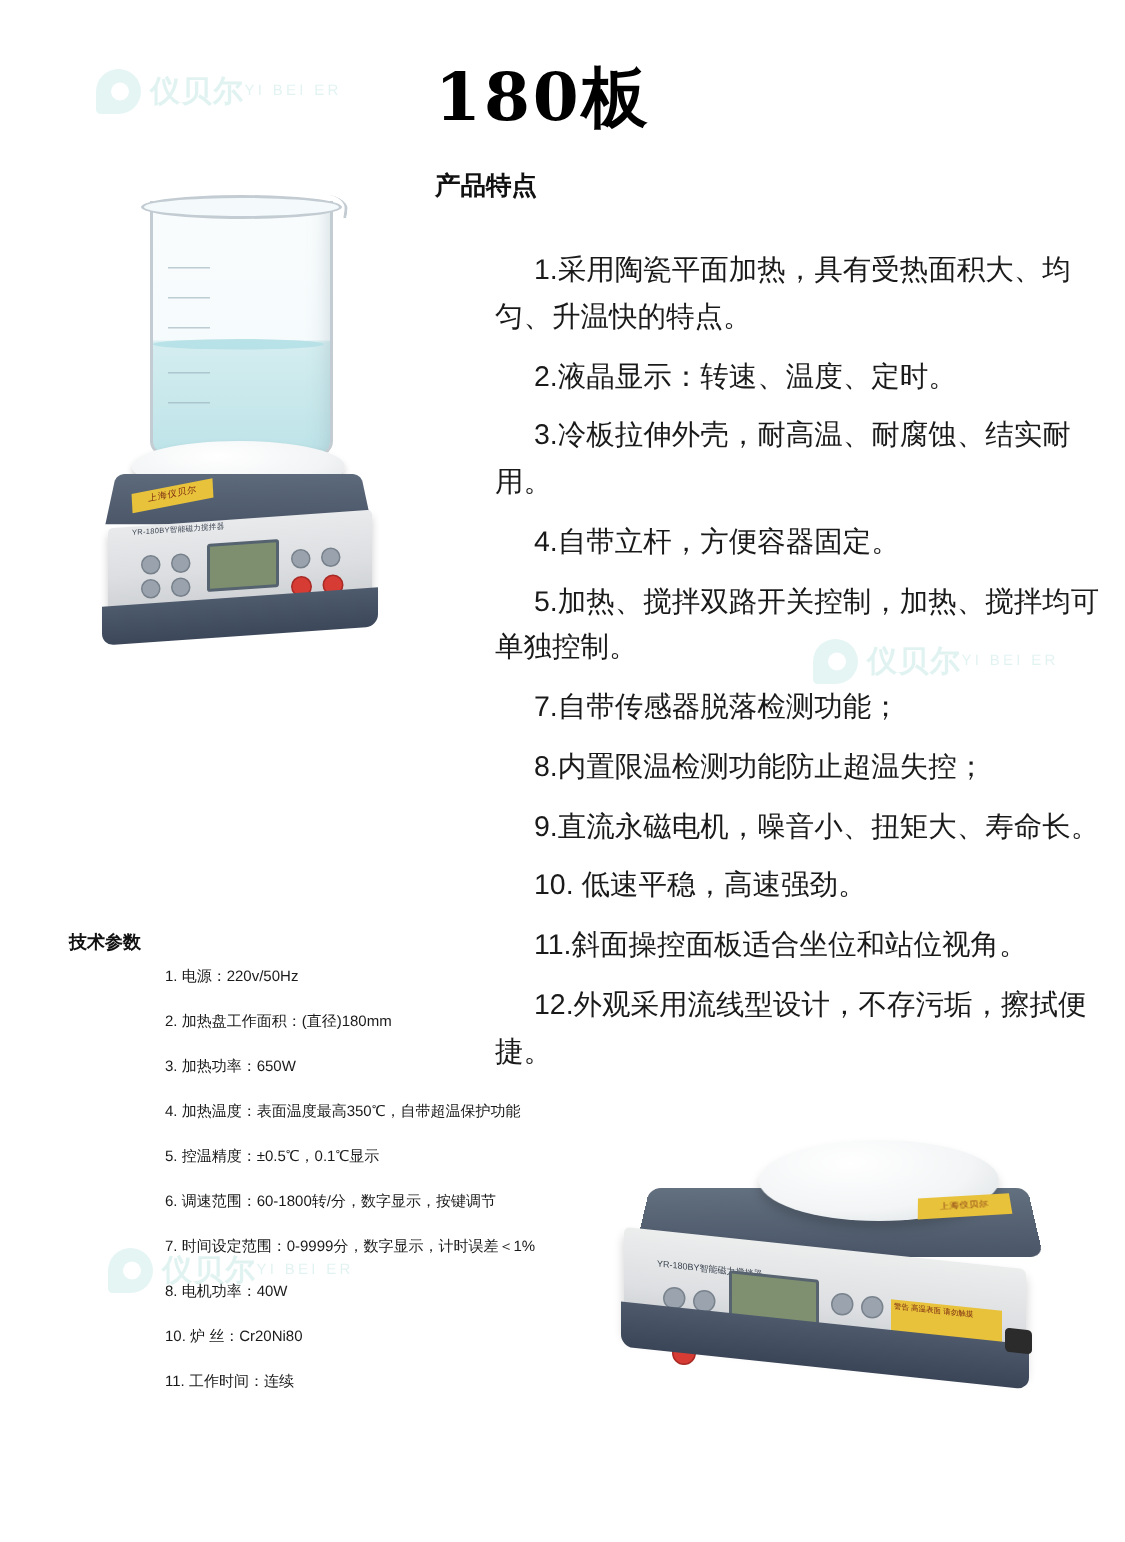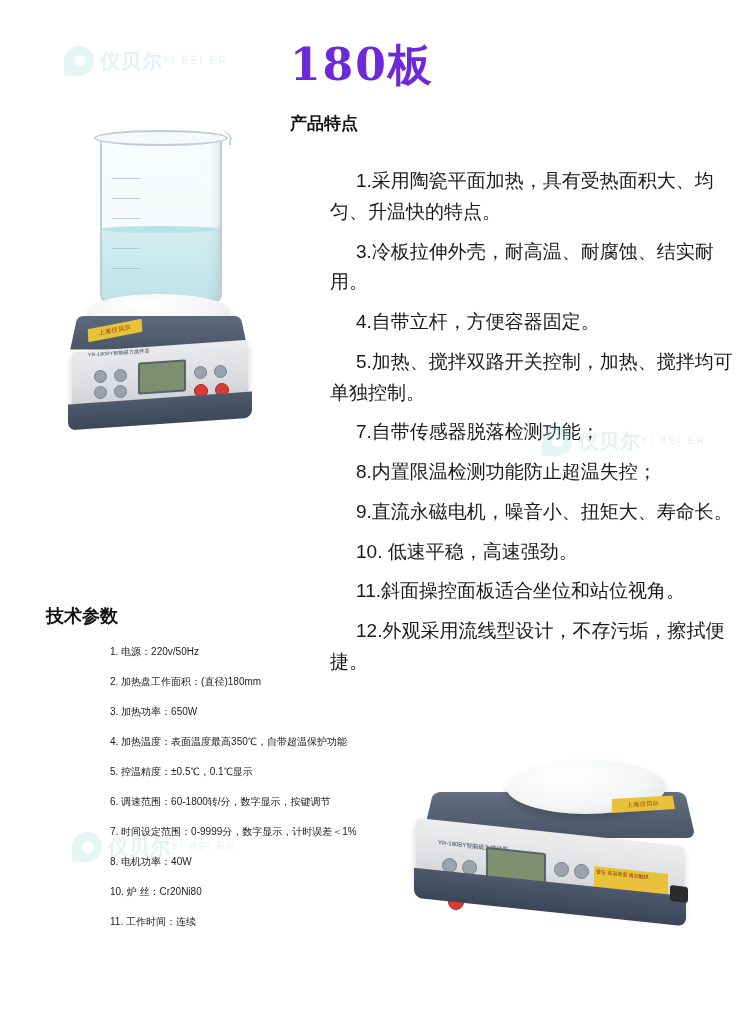--- a/index.html
+++ b/index.html
@@ -76,39 +76,39 @@
 
   
   .page-title {
     position: absolute;
     left: 290px;
     top: 36px;
     font-family: "DejaVu Serif", "Liberation Serif", serif;
     font-weight: bold;
     font-size: 44px;
     letter-spacing: 2px;
-    color: #6d28d9;
+    color: #000000;
   }
 
   
   .sec-head {
     font-size: 17px;
     font-weight: bold;
     color: #111;
   }
   #feat-head {
     position: absolute;
     left: 290px;
     top: 112px;
   }
   #spec-head {
     position: absolute;
     left: 46px;
-    top: 604px;
-    font-size: 18px;
+    top: 620px;
+    font-size: 12px;
   }
 
   
   #features {
     position: absolute;
     left: 290px;
     top: 150px;
     width: 420px;
   }
   #features li {
@@ -458,20 +458,21 @@
   <div class="knob1" style="left:136px; top:248px;"></div>
   <div class="knob1" style="left:156px; top:247px;"></div>
   <div class="redbtn1" style="left:136px; top:266px;"></div>
   <div class="redbtn1" style="left:157px; top:265px;"></div>
   <div class="body1-base"></div>
 </div>
 
 <div class="sec-head" id="feat-head">产品特点</div>
 <ul id="features">
   <li>1.采用陶瓷平面加热，具有受热面积大、均匀、升温快的特点。</li>
+  <li>2.液晶显示：转速、温度、定时。</li>
   <li>3.冷板拉伸外壳，耐高温、耐腐蚀、结实耐用。</li>
   <li>4.自带立杆，方便容器固定。</li>
   <li>5.加热、搅拌双路开关控制，加热、搅拌均可单独控制。</li>
   <li>7.自带传感器脱落检测功能；</li>
   <li>8.内置限温检测功能防止超温失控；</li>
   <li>9.直流永磁电机，噪音小、扭矩大、寿命长。</li>
   <li>10. 低速平稳，高速强劲。</li>
   <li>11.斜面操控面板适合坐位和站位视角。</li>
   <li>12.外观采用流线型设计，不存污垢，擦拭便捷。</li>
 </ul>

